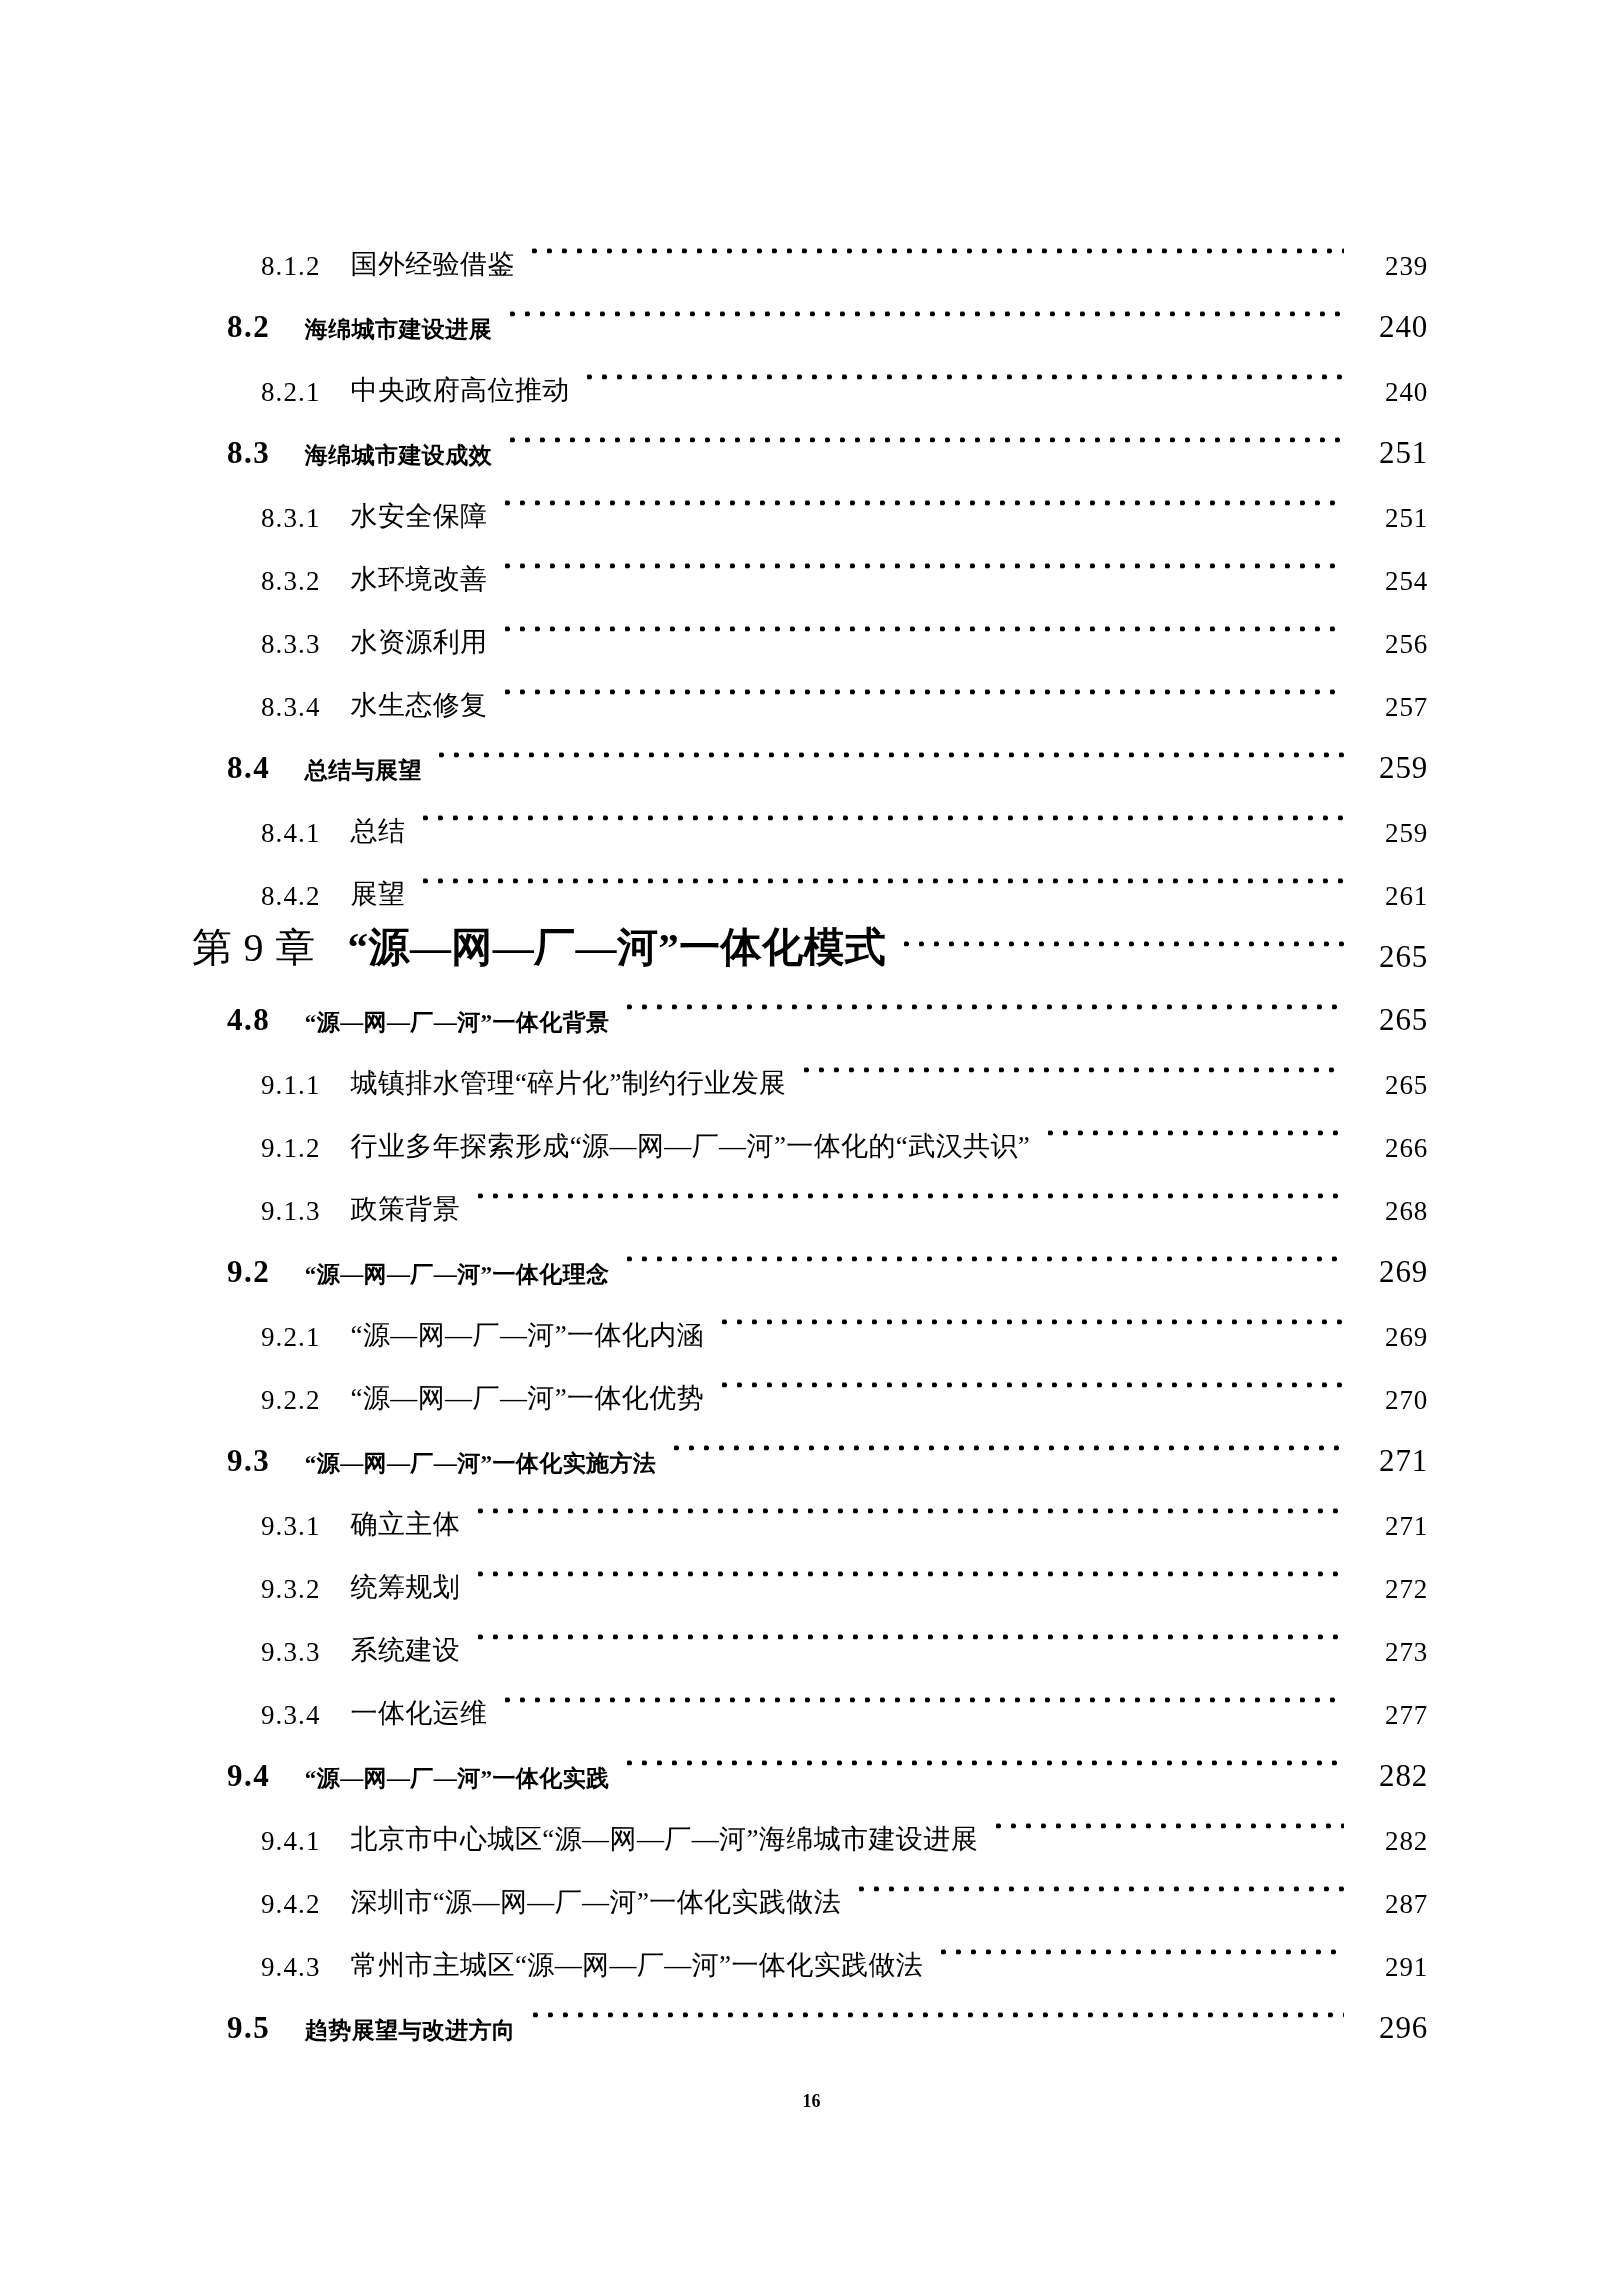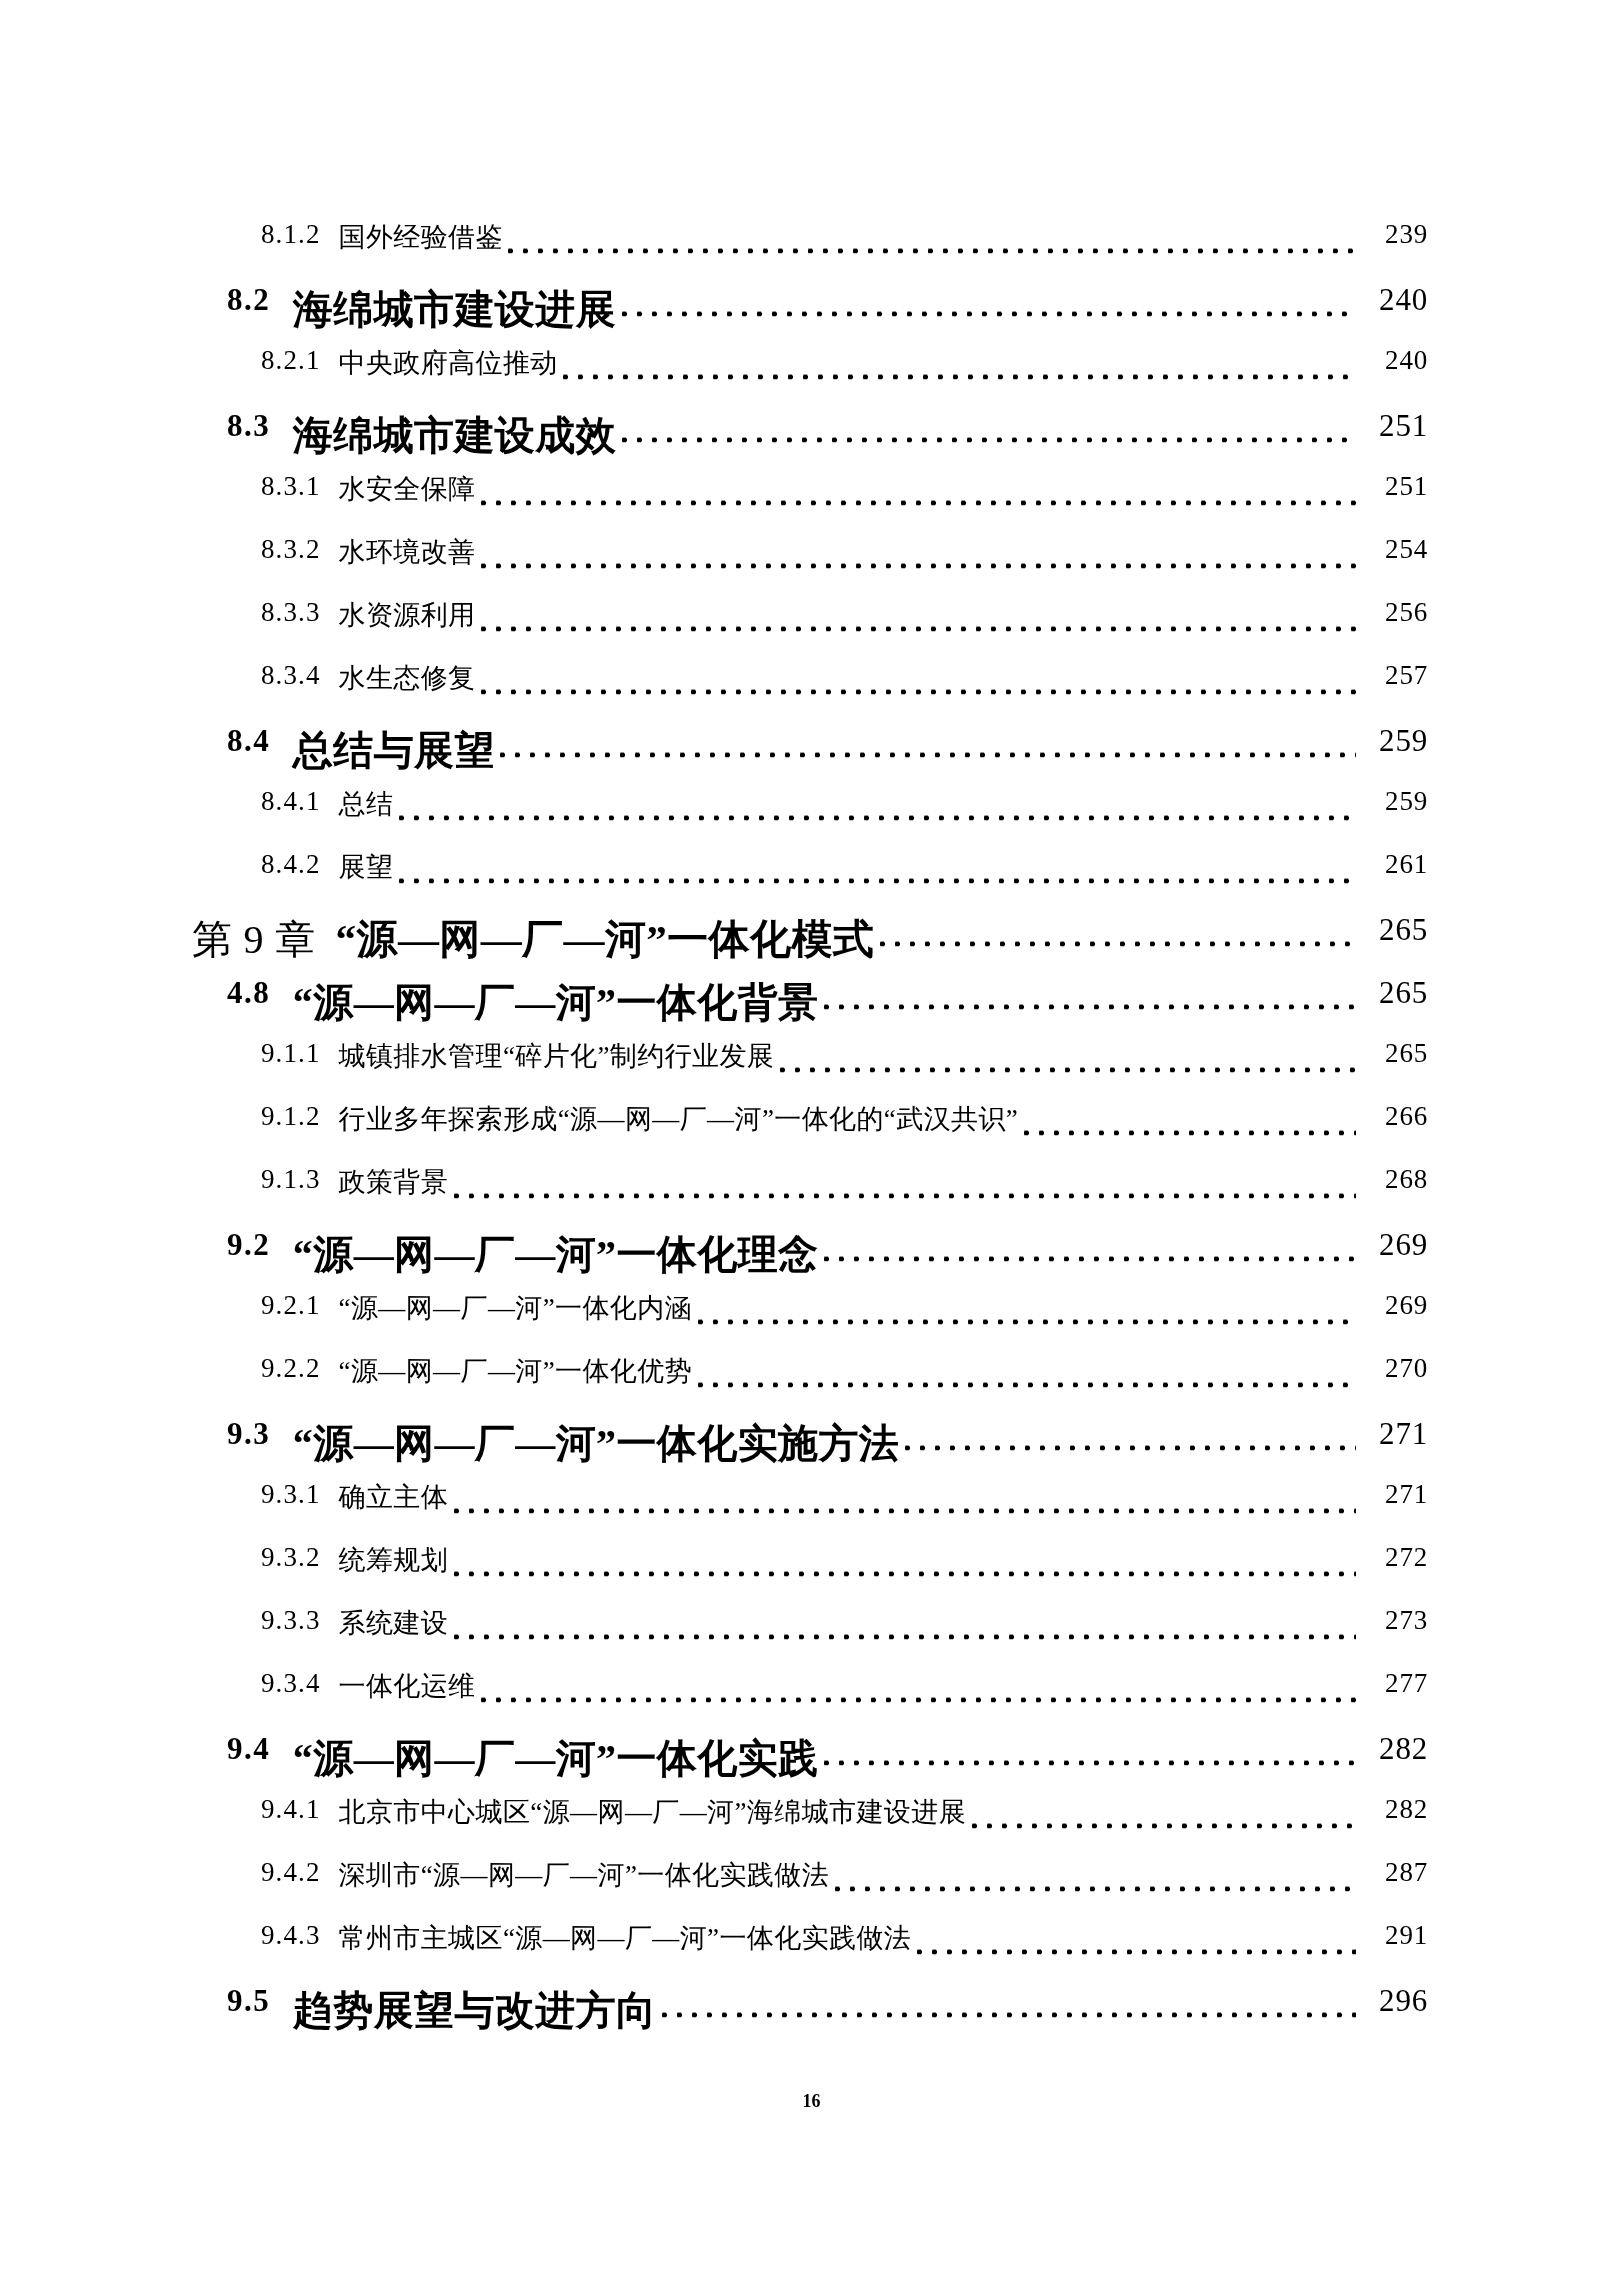--- a/index.html
+++ b/index.html
@@ -27,24 +27,25 @@
   
   .toc {
     position: absolute;
     left: 192px;
     top: 219px;
     width: 1236px;
   }
 
   .toc-row {
     display: flex;
-    align-items: flex-start;
+    align-items: flex-end;
     width: 100%;
     box-sizing: border-box;
     height: 63px;
+    gap: 12px;
   }
 
   
   .num {
     white-space: nowrap;
     flex: 0 0 auto;
     letter-spacing: 0.8px;
   }
   .title {
     white-space: nowrap;
@@ -99,21 +100,21 @@
   
   .lvl-section { padding-left: 35px; }
   .lvl-section .num {
     font-weight: bold;
     font-size: 31px;
     padding-right: 22.6px;
     letter-spacing: 1.5px;
   }
   .lvl-section .title {
     font-weight: bold;
-    font-size: 40px;
+    font-size: 23px;
   }
   .lvl-section .pageno { font-size: 31px; font-weight: normal; }
 
   
   .lvl-sub { padding-left: 69px; }
   .lvl-sub .num {
     font-weight: normal;
     font-size: 27px;
     padding-right: 18px;
     letter-spacing: 1.1px;

